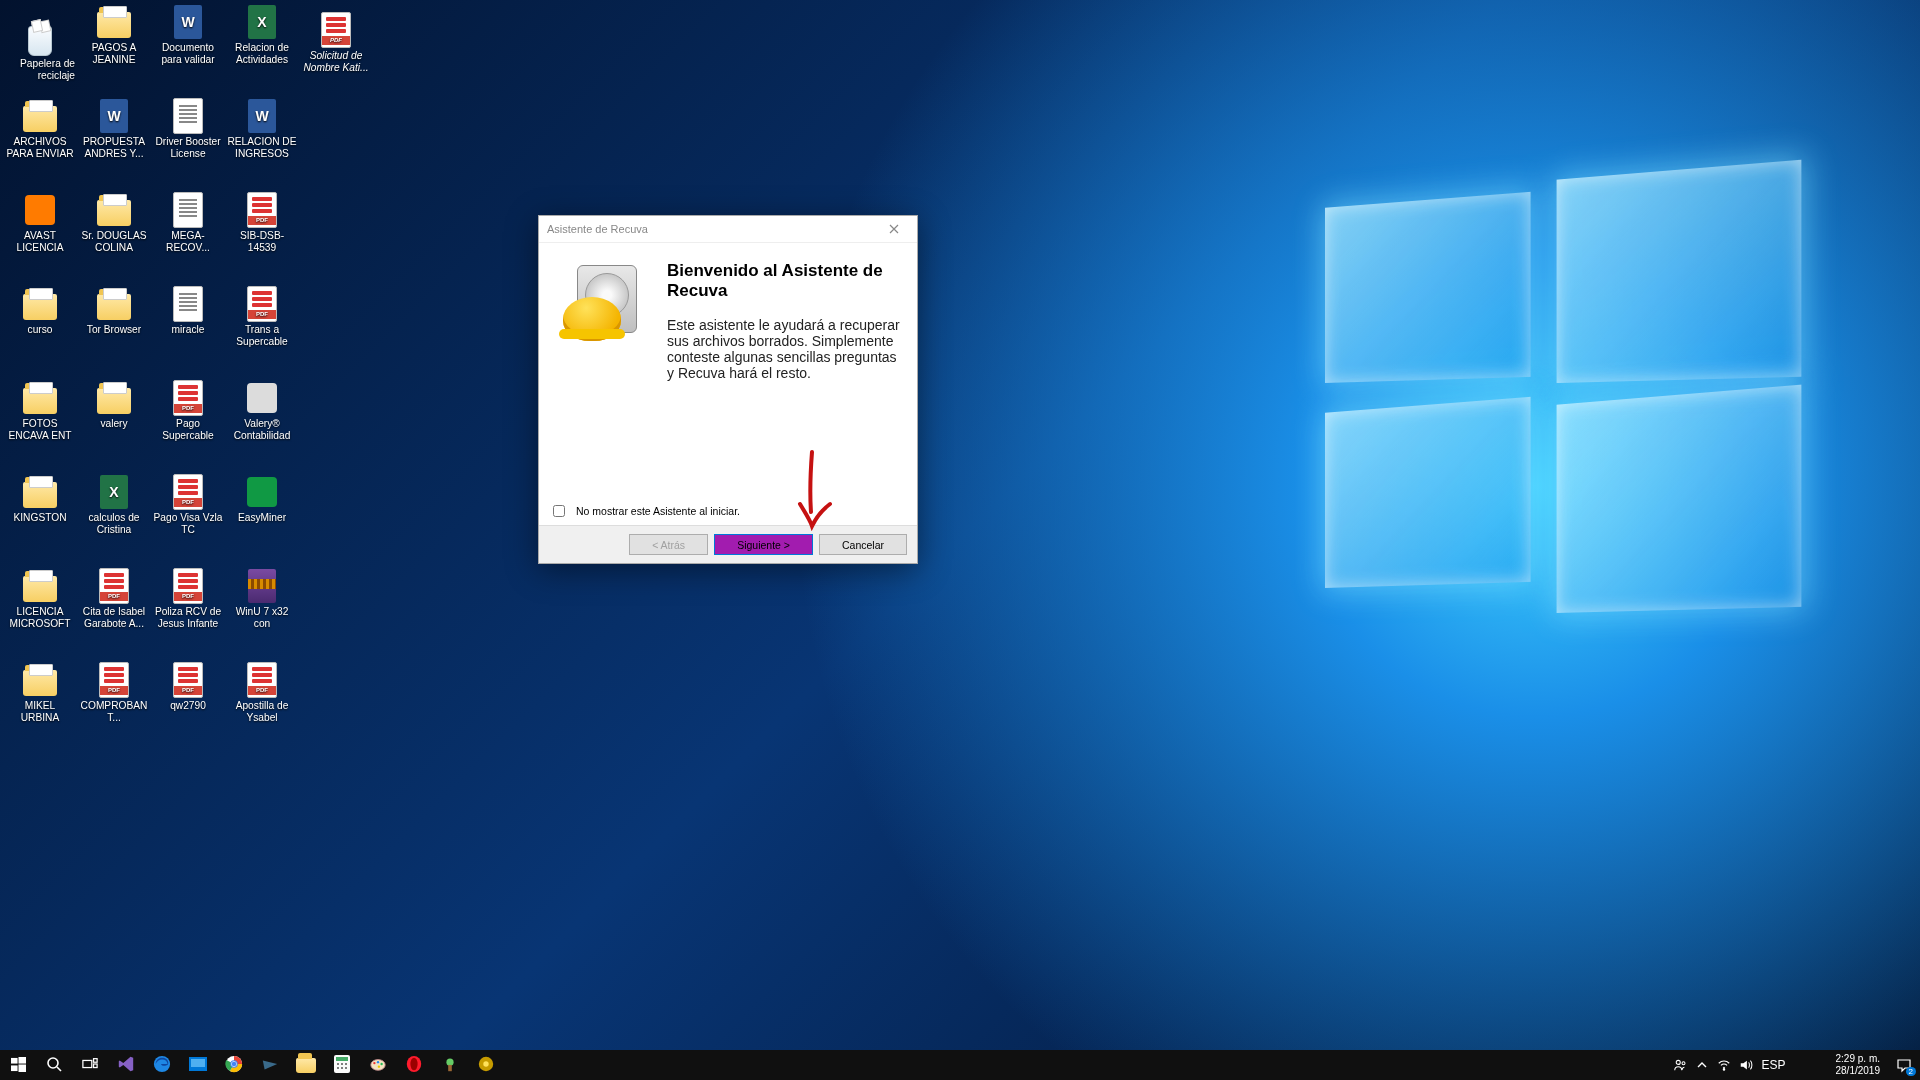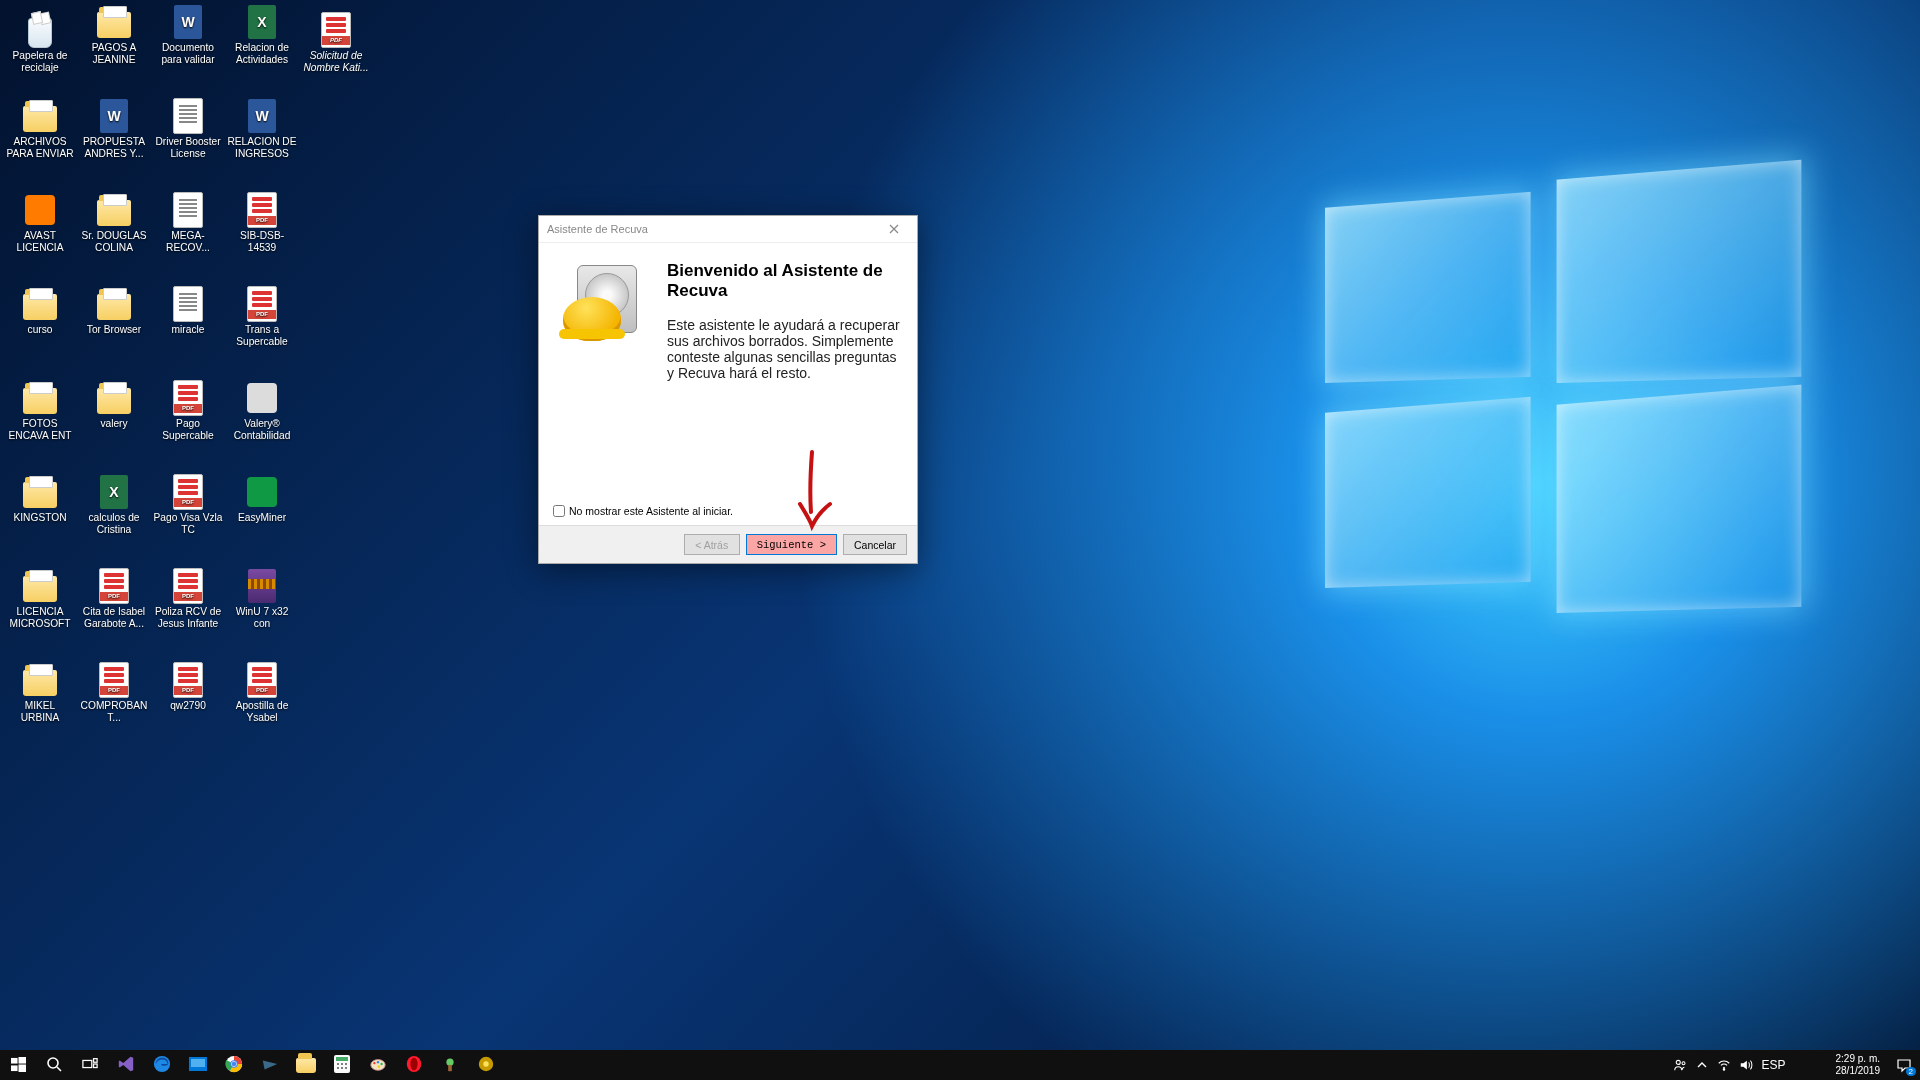--- a/index.html
+++ b/index.html
@@ -42,25 +42,25 @@
 
   
   #dialog{position:absolute;left:538px;top:215px;width:378px;background:#fff;border:1px solid #aaa;box-shadow:0 6px 30px rgba(0,0,0,.45);font-size:11px;color:#000;}
   #dlg-titlebar{height:26px;line-height:26px;padding:0 6px 0 8px;color:#888;font-size:11px;display:flex;align-items:center;border-bottom:1px solid #eee;}
   #dlg-titlebar .x{margin-left:auto;width:34px;height:20px;display:flex;align-items:center;justify-content:center;color:#888;font-size:13px;}
   #dlg-body{display:flex;padding:16px 16px 6px 10px;min-height:260px;position:relative;}
   #dlg-img{width:110px;flex:none;display:flex;align-items:flex-start;justify-content:center;padding-top:4px;}
   #dlg-text{flex:1;padding-left:8px;}
   #dlg-text h1{font-size:17px;font-weight:bold;margin:2px 0 16px;}
   #dlg-text p{font-size:14px;line-height:16px;margin:0 0 12px;color:#222;}
-  #dlg-check{position:absolute;left:14px;bottom:8px;font-size:10.5px;display:flex;align-items:center;gap:4px;}
+  #dlg-check{position:absolute;left:14px;bottom:8px;font-size:10.5px;display:flex;align-items:center;gap:11px;}
   #dlg-check input{width:12px;height:12px;margin:0;}
   #dlg-footer{background:#f0f0f0;border-top:1px solid #ddd;padding:8px 10px;display:flex;justify-content:flex-end;gap:6px;}
-  .dlg-btn{min-width:56px;height:21px;font-size:10.5px;background:#e1e1e1;border:1px solid #adadad;padding:0 10px;cursor:default;}
-  .dlg-btn.primary{border:1.5px solid #0078d7;background:#fca5a5;font-family:Liberation Mono, monospace;}
+  .dlg-btn{min-width:56px;height:21px;font-size:10.5px;background:#e1e1e1;border:1px solid #adadad;padding:0 22px;cursor:default;}
+  .dlg-btn.primary{border:1.5px solid #0078d7;background:#a21caf;}
   .dlg-btn:disabled{color:#a0a0a0;}
   
   .hdd{width:70px;height:80px;position:relative;}
   .hdd .drive{position:absolute;top:2px;left:8px;width:58px;height:66px;background:linear-gradient(#e8e8e8,#bfbfbf);border:1px solid #888;border-radius:6px;}
   .hdd .platter{position:absolute;top:10px;left:16px;width:42px;height:42px;border-radius:50%;background:radial-gradient(circle,#fafafa 15%,#c8c8c8 70%);border:1px solid #999;}
   .hdd .helmet{position:absolute;left:-6px;top:34px;width:58px;height:44px;background:radial-gradient(circle at 40% 25%,#ffe25a,#f4b400 70%);border-radius:50% 50% 46% 46%;box-shadow:inset 0 -6px 0 #d99600;}
   .hdd .helmet:before{content:"";position:absolute;left:-4px;right:-4px;bottom:2px;height:10px;background:#f6c400;border-radius:8px;}
   
   #arrow{position:absolute;pointer-events:none;}
   #arrow svg{overflow:visible;}
@@ -82,21 +82,21 @@
 <div id="wallpaper">
   <div class="winlogo">
     <div class="pane p1"></div>
       <div class="pane p2"></div>
       <div class="pane p3"></div>
       <div class="pane p4"></div>
   </div>
 </div>
 
 <div id="desktop">
-    <div class="dicon" style="left: 4px; top: 12px;">
+    <div class="dicon" style="left: 4px; top: 20px; text-align: right;">
       <div class="ico">
         <div class="ic-bin"></div>
       </div>
       <div class="lbl">Papelera de reciclaje</div>
     </div>
     <div class="dicon" style="left: 78px; top: 4px;">
       <div class="ico">
         <div class="ic-folder full"></div>
       </div>
       <div class="lbl">PAGOS A JEANINE</div>

